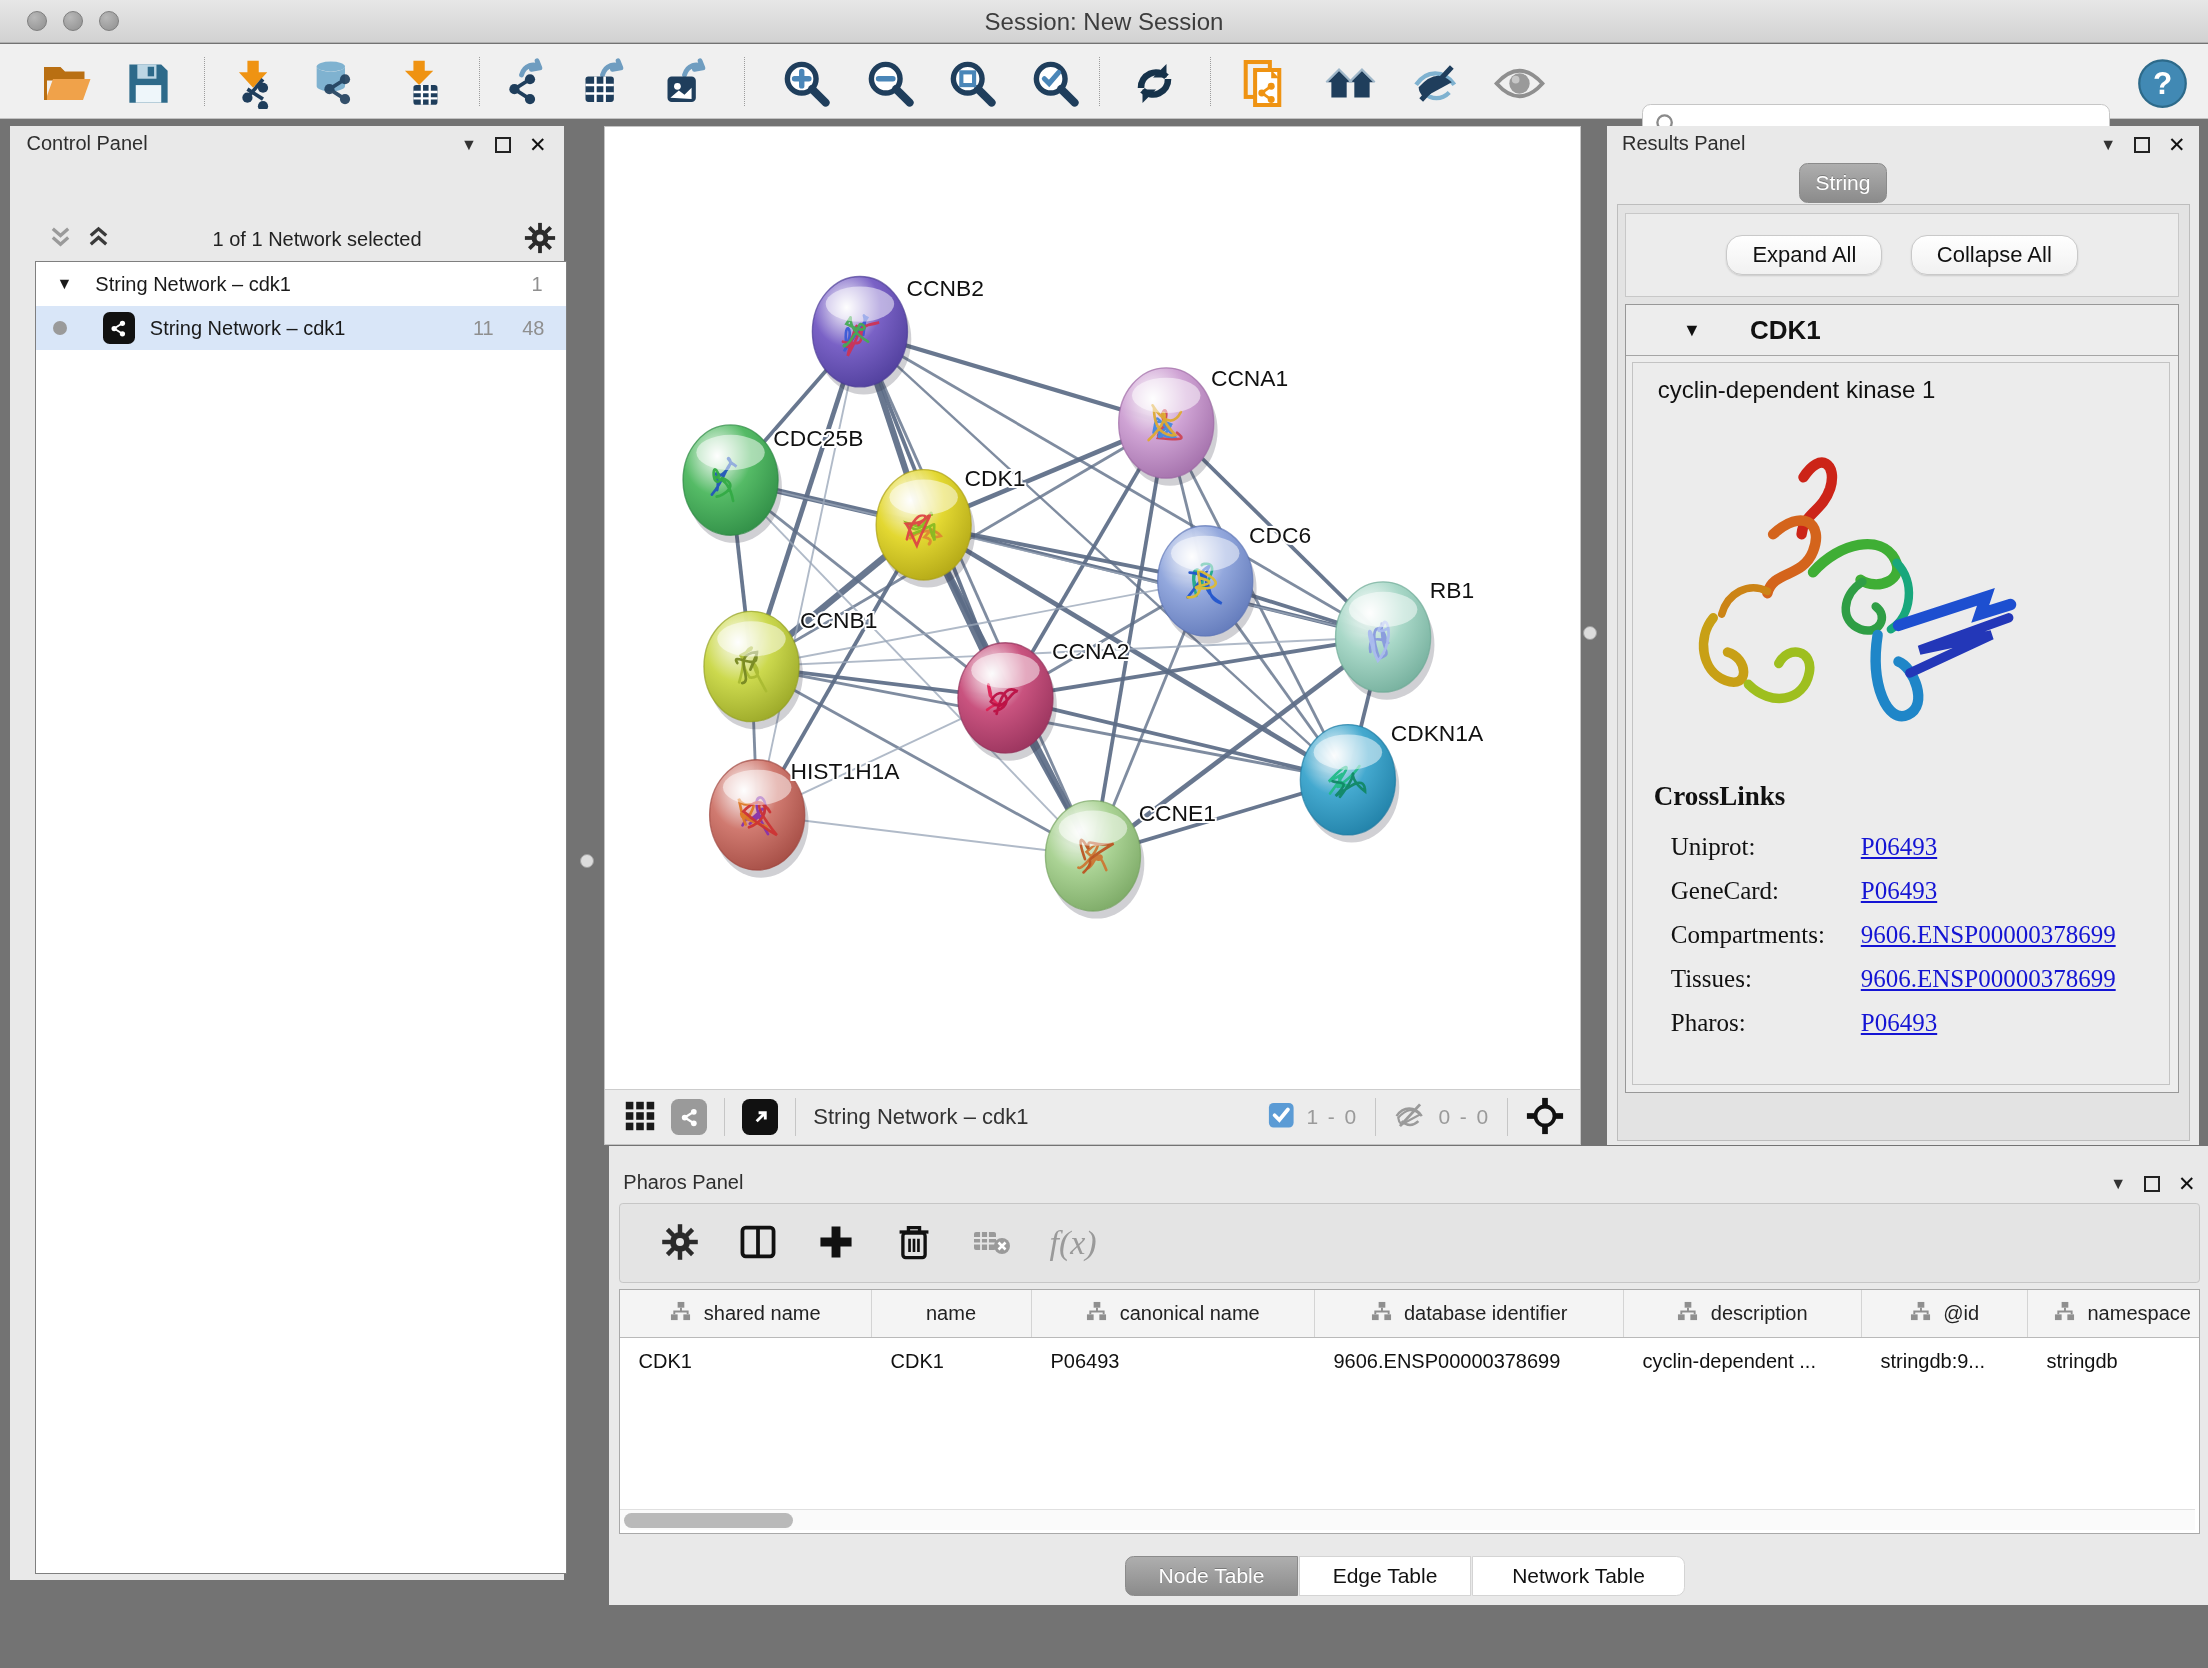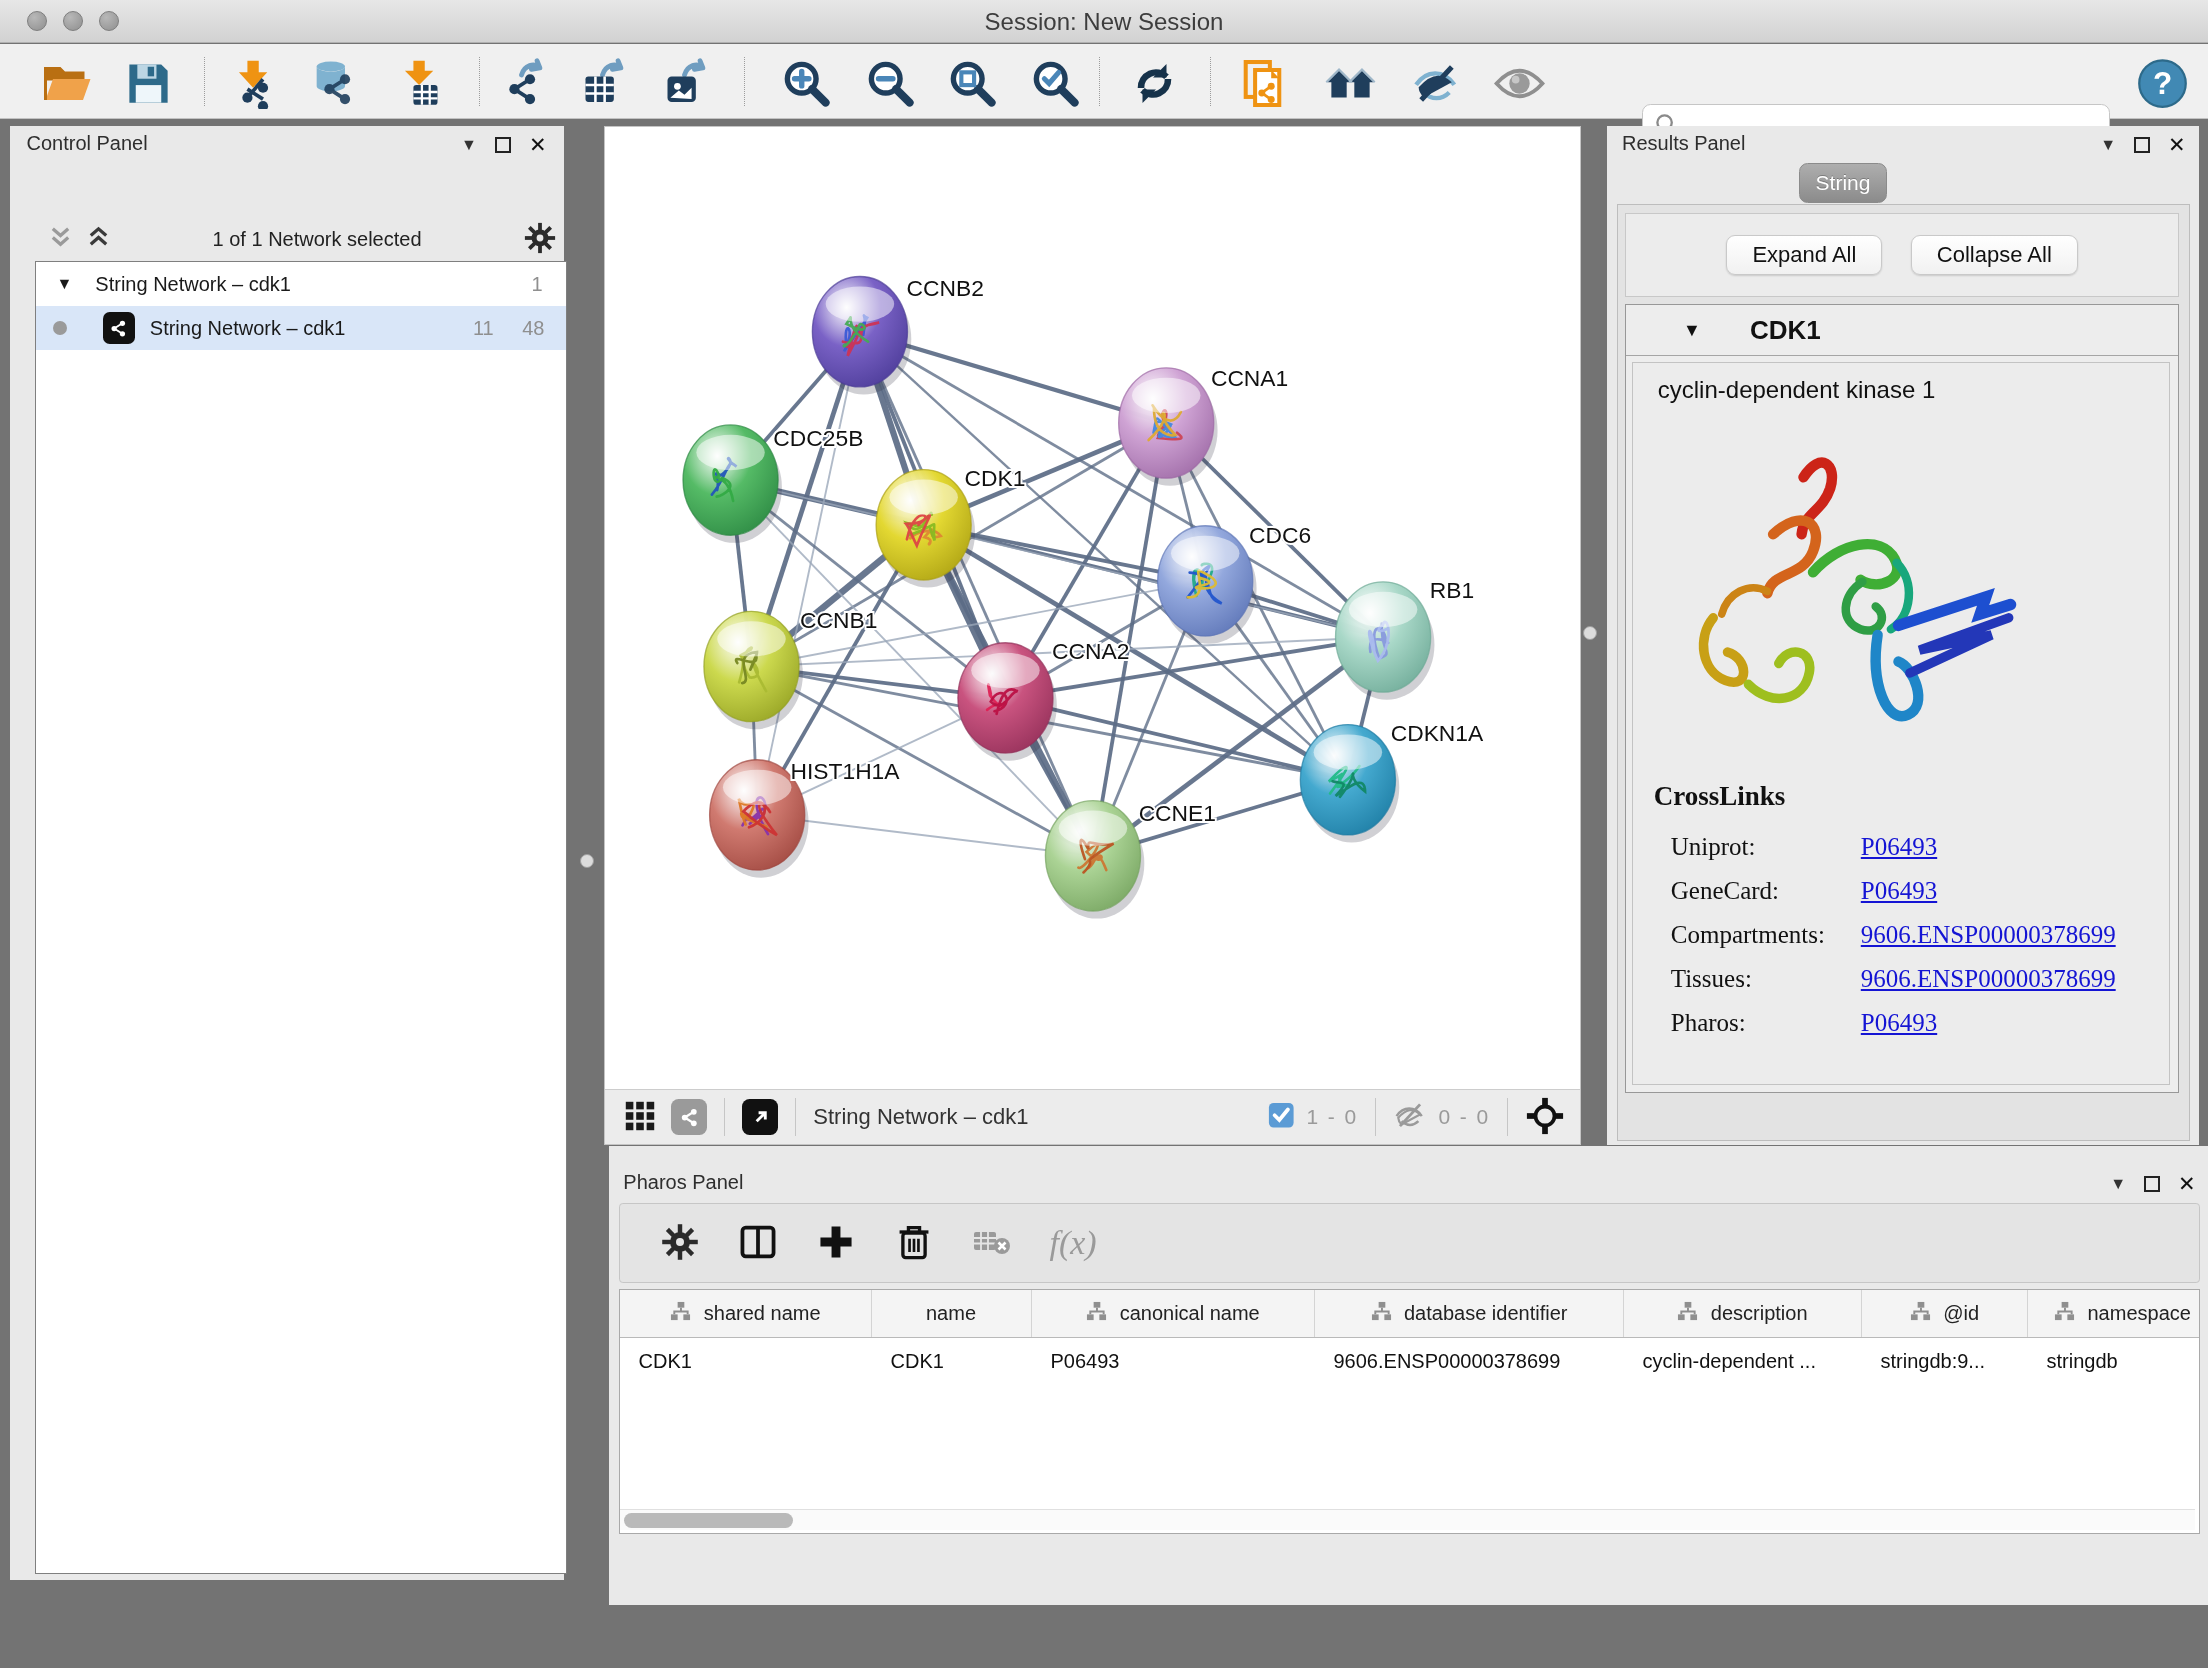--- a/index.html
+++ b/index.html
@@ -80,21 +80,21 @@
   
   .results-panel { position:absolute; left:1607px; top:126px; width:592px; height:1019px;
     background:#e9e9e9; }
   #rp-tab { position:absolute; left:192px; top:37px; width:88px; }
   .rp-outer { position:absolute; left:9.5px; top:78px; width:573px; height:937px;
     background:#e3e3e3; border:1.9px solid #bdbdbd; }
   .rp-btnrow { position:absolute; left:7.6px; top:7.6px; width:554px; height:84px;
     background:#ececec; border:1.9px solid #c8c8c8; display:flex; align-items:center;
     justify-content:center; gap:28.5px; }
   .rp-btn { height:40px; padding:0 25px; background:linear-gradient(#ffffff,#f1f1f1);
-    border:1px solid #c9c9c9; border-radius:9px; font-size:22px; color:#111;
+    border:1px solid #c9c9c9; border-radius:16px; font-size:22px; color:#111;
     font-family:inherit; box-shadow:0 1px 1.9px rgba(0,0,0,.15); }
   .rp-main { position:absolute; left:7.6px; top:99px; width:554px; height:789px;
     background:#ededed; border:1.9px solid #989898; }
   .rp-gene-row { height:51px; display:flex; align-items:center; border-bottom:1.9px solid #a5a5a5; }
   .rp-caret { margin-left:57px; font-size:18px; color:#111; }
   .rp-gene { margin-left:49px; font-size:26px; font-weight:bold; color:#111; }
   .rp-content { position:absolute; left:5.7px; top:57px; width:538px; height:723px;
     background:#ececec; border:1px solid #c3c3c3; }
   .rp-desc { margin:13.3px 0 0 25px; font-size:24px; color:#111; }
   .protein { position:absolute; left:28.5px; top:76px; }
@@ -829,17 +829,22 @@
             <div class="td" style="width: 309px;">9606.ENSP00000378699</div>
             <div class="td" style="width: 238px;">cyclin-dependent ...</div>
             <div class="td" style="width: 166px;">stringdb:9...</div>
             <div class="td" style="width: 190px;">stringdb</div>
           </div>
         </div>
     </div>
     <div class="hscroll">
       <div class="thumb"></div>
     </div>
+    <div id="tbl-tabs">
+        <div class="tab sel" style="width: 173px;">Node Table</div>
+        <div class="tab" style="width: 172px;">Edge Table</div>
+        <div class="tab" style="width: 213px;">Network Table</div>
+      </div>
   </div>
 
 
 </div>
 
 
 </body></html>

